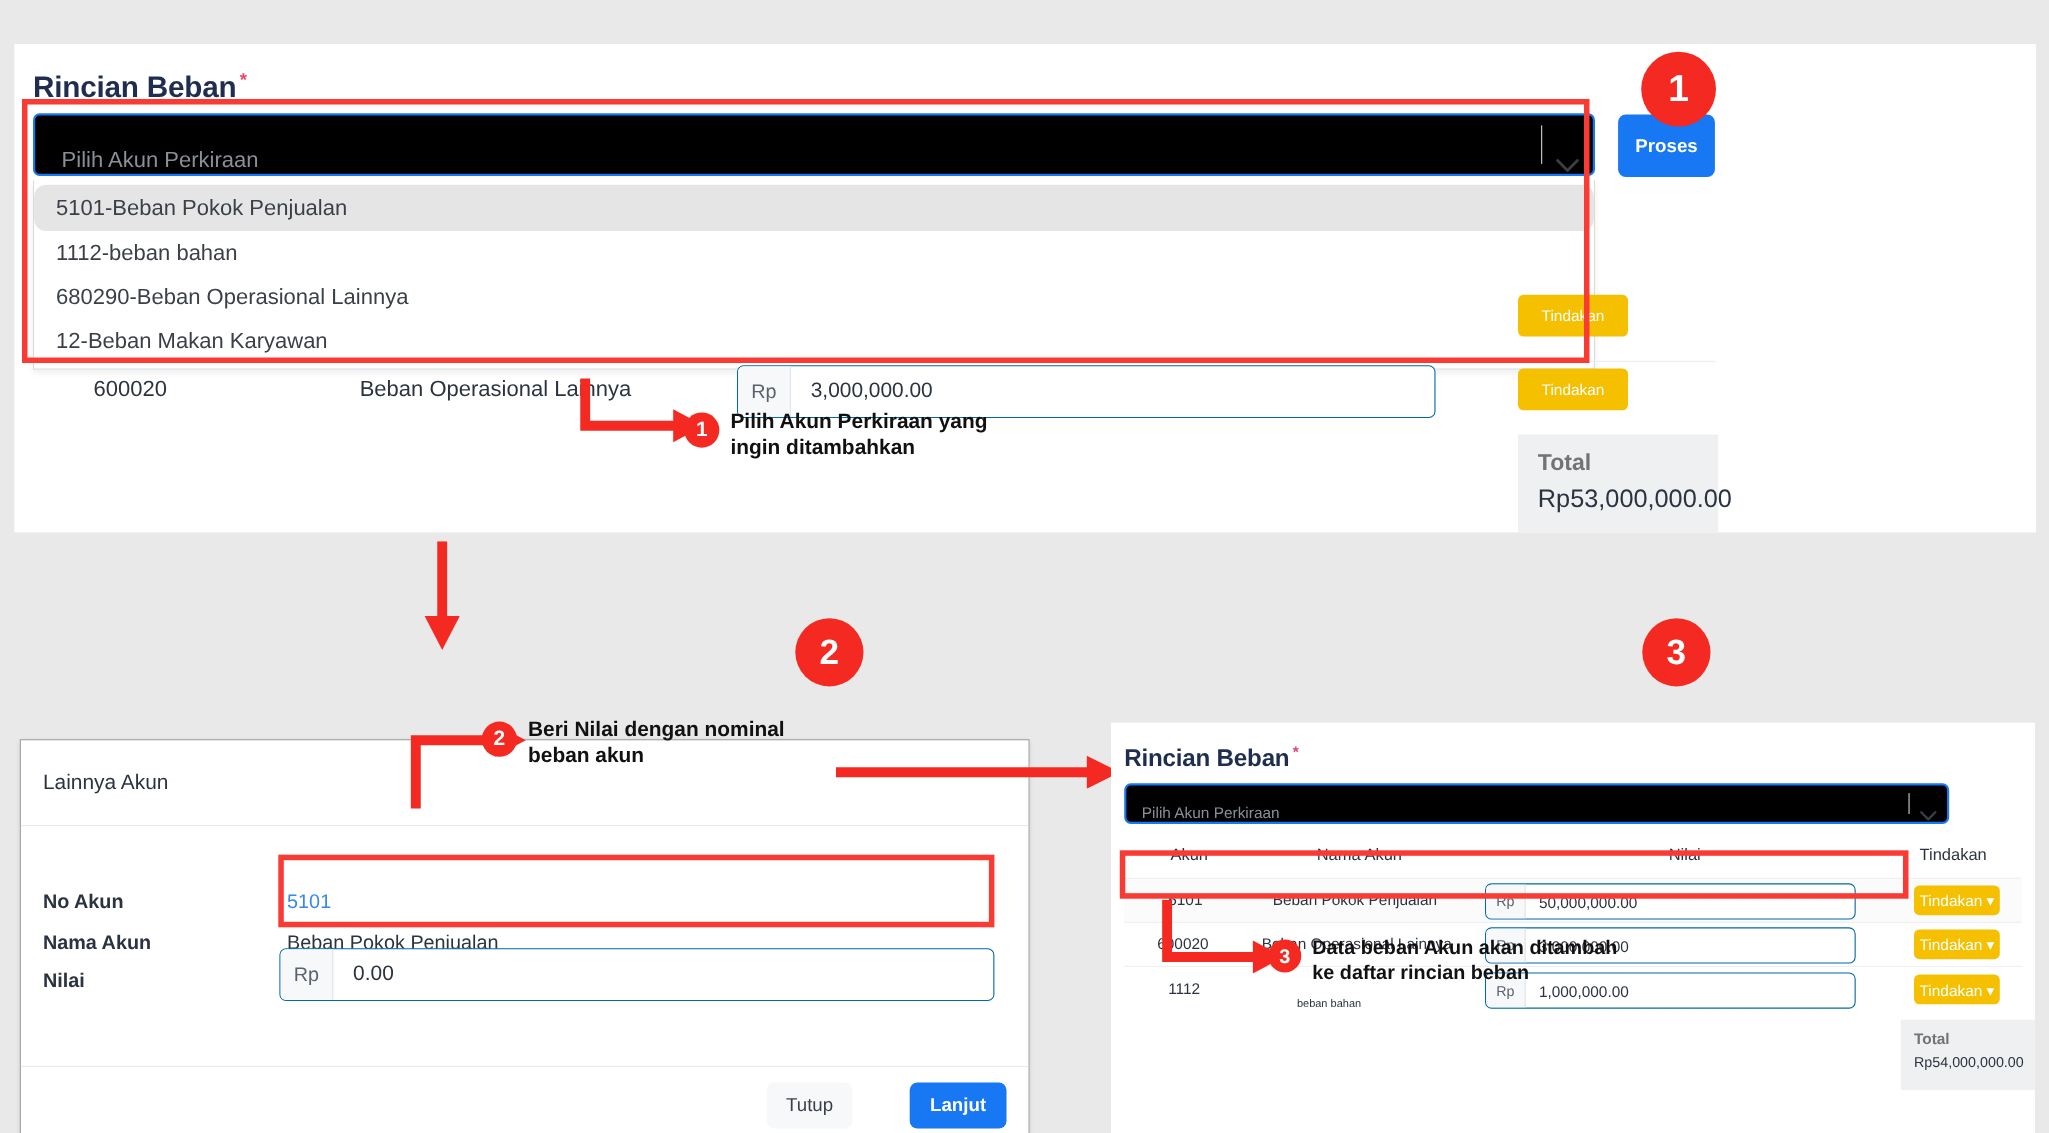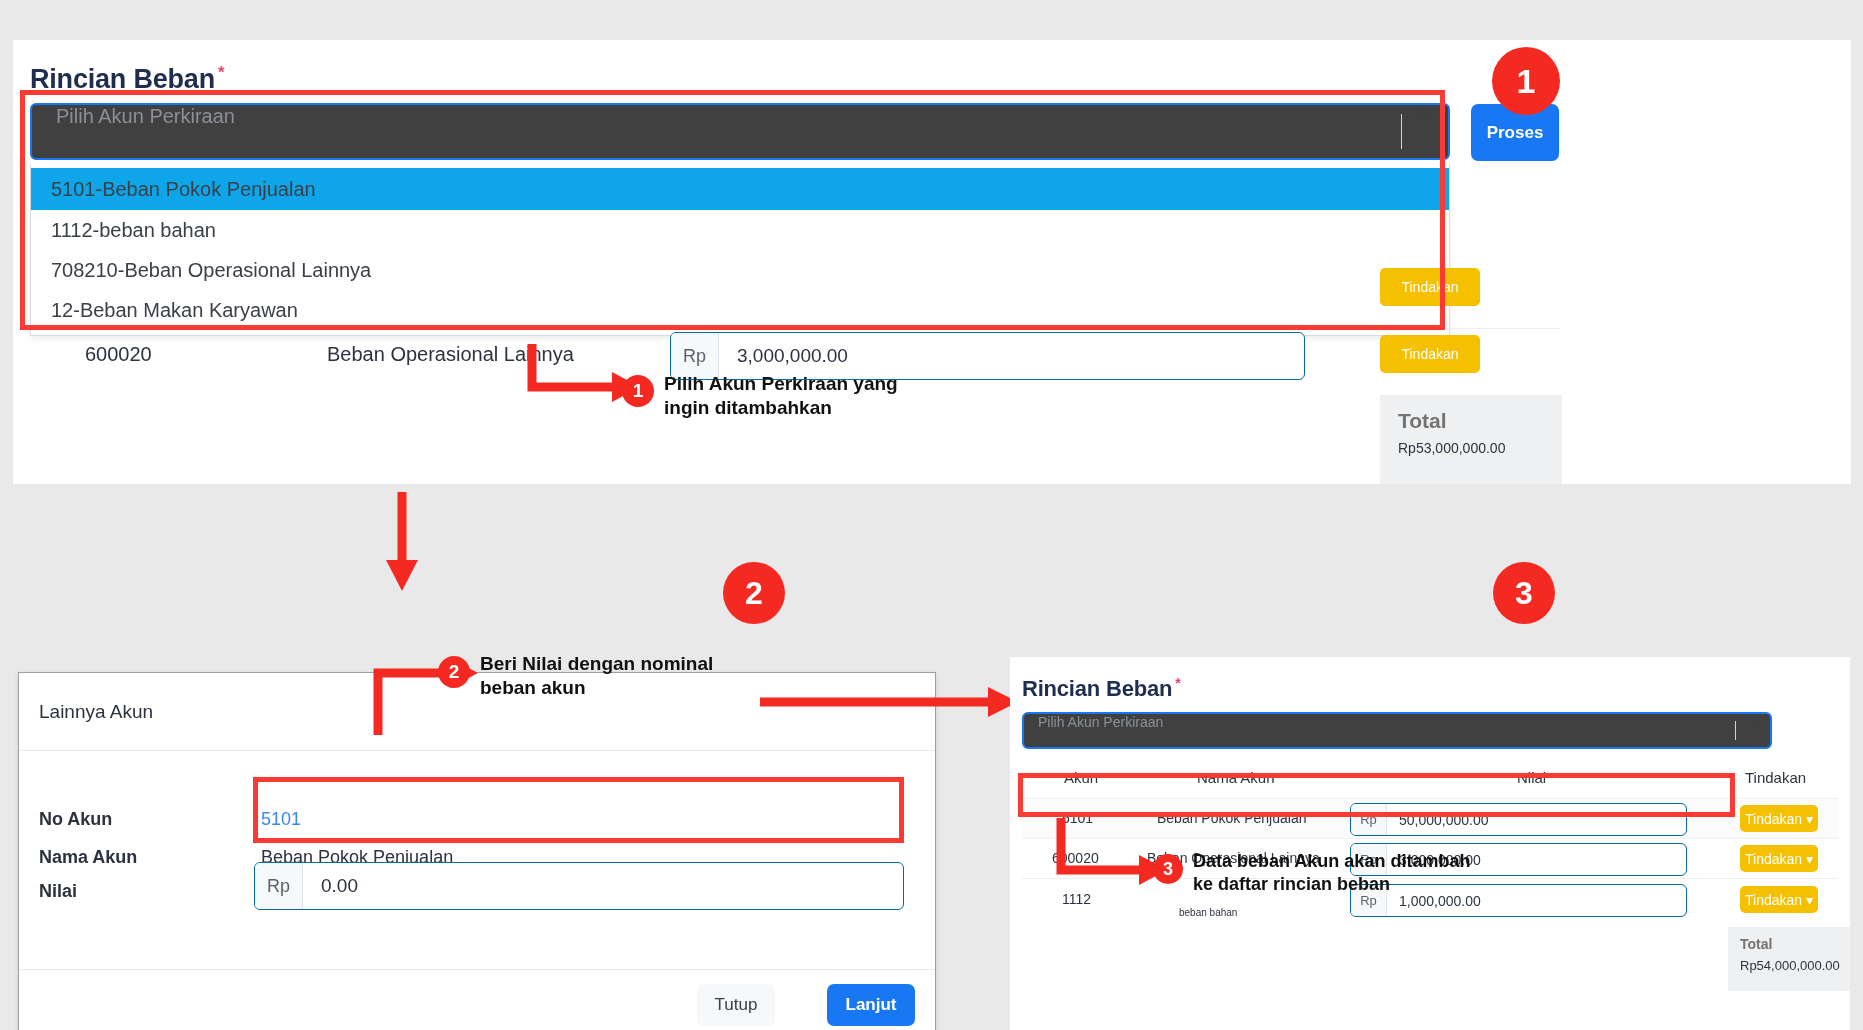--- a/index.html
+++ b/index.html
@@ -14,39 +14,39 @@
   
   .panel { position: absolute; background: #fff; }
 
   .sec-title {
     font-size: 27px; font-weight: bold; color: #1f2d4e;
     letter-spacing: -0.2px;
   }
   .sec-title .req { color: #e8436b; font-size: 17px; vertical-align: super; margin-left: 3px; }
 
   .select-box {
-    position: relative; background: #404040;
+    position: relative; background: #000000;
     border: 2px solid #1877f2; border-radius: 6px;
-    display: flex; align-items: flex-start;
+    display: flex; align-items: flex-end;
   }
   .select-ph { color: #8a8f98; flex: 1; }
   .sel-divider { width: 1px; background: #cfd4da; align-self: stretch; margin: 9px 0; }
   .chev {
     width: 46px; display: flex; align-items: center; justify-content: center;
     color: #3a3f47;
   }
   .chev svg { display:block; }
 
   .dropdown {
     position: absolute; background: #fff;
     border: 1px solid #d8dce1; border-top: none;
     box-shadow: 0 3px 6px rgba(0,0,0,.07);
   }
   .dd-item { padding: 0 20px; display: flex; align-items: center; color: #3b4048; font-size: 20px; }
-  .dd-item.sel { background: #0ea5e9; }
+  .dd-item.sel { background: #e5e5e5; border-radius: 11px; }
 
   .btn-blue {
     background: #1877f2; color: #fff; border: none; border-radius: 7px;
     font-weight: bold; cursor: pointer;
   }
   .btn-yellow {
     background: #f5c000; color: #fff; border: none; border-radius: 5px;
     font-size: 14px; cursor: pointer;
   }
   .btn-light {
@@ -103,39 +103,39 @@
             <path d="M2 2 L11 11 L20 2" stroke="#3a3f47" stroke-width="2.6" fill="none" stroke-linecap="round" stroke-linejoin="round"></path>
           </svg>
       </span>
     </div>
 
     <button class="btn-blue" style="position:absolute; left:1458px; top:64px; width:88px; height:57px; font-size:17px;">Proses</button>
 
     <div class="dropdown" style="left:17px; top:124px; width:1420px; height:172px;">
       <div class="dd-item sel" style="height:42px; margin-top:4px;">5101-Beban Pokok Penjualan</div>
       <div class="dd-item" style="height:40px;">1112-beban bahan</div>
-      <div class="dd-item" style="height:40px;">708210-Beban Operasional Lainnya</div>
+      <div class="dd-item" style="height:40px;">680290-Beban Operasional Lainnya</div>
       <div class="dd-item" style="height:40px;">12-Beban Makan Karyawan</div>
     </div>
 
     <div style="position:absolute; left:17px; top:288px; width:1530px; height:56px; border-top:1px solid #eceef1;">
       <span class="row-cell" style="position:absolute; left:55px; top:14px; font-size:20px;">600020</span>
       <span class="row-cell" style="position:absolute; left:297px; top:14px; font-size:20px;">Beban Operasional Lainnya</span>
       <div class="money" style="position:absolute; left:640px; top:3px; width:635px; height:48px;">
         <span class="rp" style="width:48px; font-size:18px;">Rp</span>
         <span class="val" style="padding-left:18px; font-size:19px;">3,000,000.00</span>
       </div>
       <button class="btn-yellow" style="position:absolute; left:1350px; top:6px; width:100px; height:38px;">Tindakan</button>
     </div>
 
     <button class="btn-yellow" style="position:absolute; left:1367px; top:228px; width:100px; height:38px;">Tindakan</button>
 
     <div class="total-box" style="position:absolute; left:1367px; top:355px; width:182px; height:89px; padding:14px 18px;">
       <div class="t-lbl" style="font-size:21px;">Total</div>
-      <div class="t-val" style="font-size:14px; margin-top:7px;">Rp53,000,000.00</div>
+      <div class="t-val" style="font-size:23px; margin-top:7px;">Rp53,000,000.00</div>
     </div>
   </div>
 
   <div class="hl" style="left:20px; top:58px; width:1425px; height:240px;"></div>
 
   <svg class="arrow" style="left:524px; top:310px;" width="120" height="65" viewBox="0 0 120 65">
     <path d="M8 2 L8 45 L92 45" stroke="#f42a22" stroke-width="9" fill="none"></path>
     <path d="M88 30 L116 45 L88 60 Z" fill="#f42a22"></path>
   </svg>
   <div class="badge" style="left:622px; top:343px; width:32px; height:32px; font-size:19px;">1</div>

